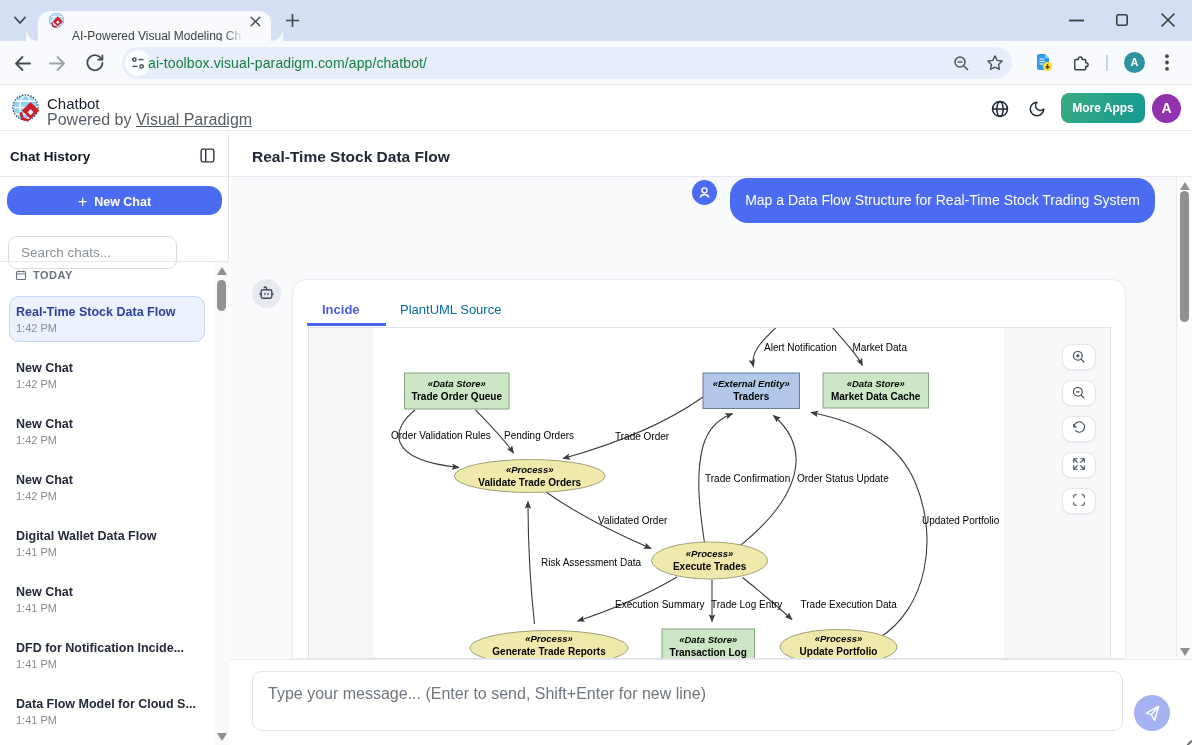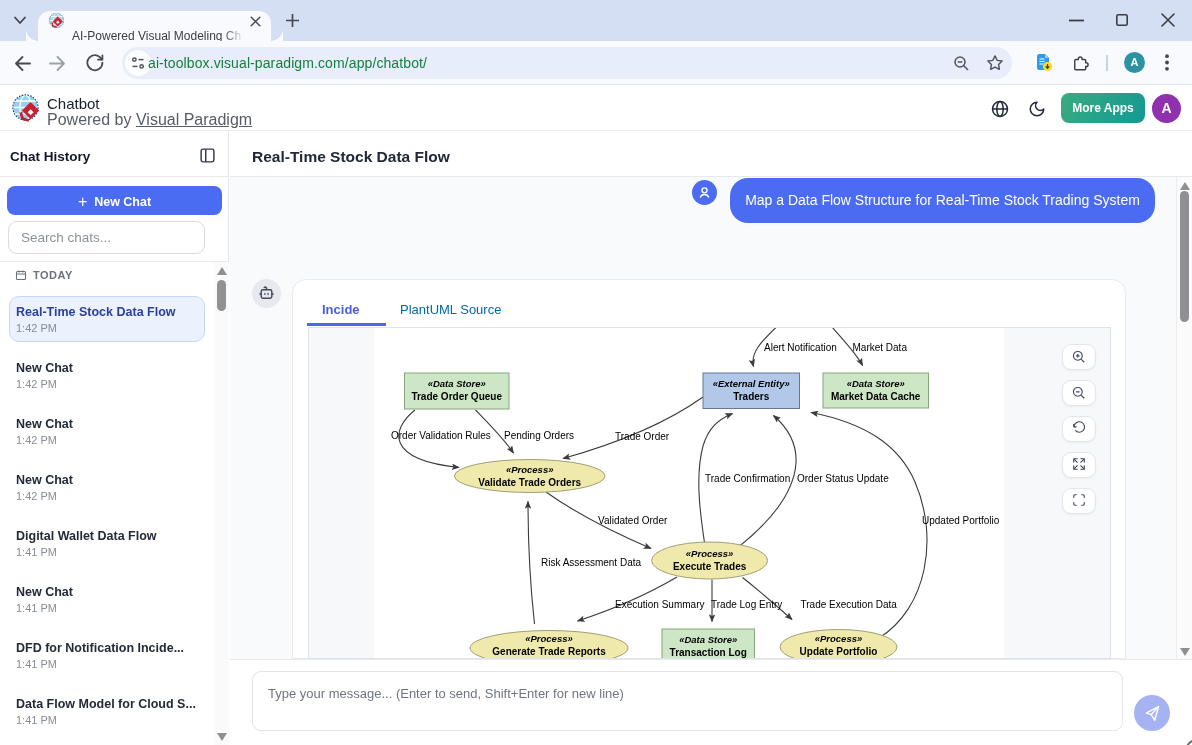--- a/index.html
+++ b/index.html
@@ -21,22 +21,22 @@
 
 #apphead{left:0;top:85px;width:1192px;height:46px;background:#fff;border-bottom:1px solid #e8eaed}
 #chatbot-t{left:47px;top:95px;font-size:15px;font-weight:400;color:#19212e;line-height:18px}
 #powered{left:47px;top:113px;font-size:16px;color:#565d68;line-height:13px}
 #morebtn{left:1061px;top:93px;width:84px;height:30px;border-radius:8px;background:linear-gradient(120deg,#3aab7f,#139993);color:#fff;font-size:12px;font-weight:700;text-align:center;line-height:30px}
 #uavatar{left:1152px;top:94px;width:29px;height:29px;border-radius:50%;background:#9031ae;color:#fff;font-size:14px;font-weight:700;text-align:center;line-height:29px}
 
 #sidebar{left:0;top:131px;width:229px;height:614px;background:#fff;border-right:1px solid #e4e6ea}
 #chathist{left:10px;top:148px;font-size:13.5px;font-weight:700;color:#111827;line-height:18px}
 #sbline1{left:0;top:176px;width:229px;height:1px;background:#e7e9ec}
-#newchat{left:7px;top:186px;width:215px;height:29px;border-radius:8px;background:#4a6cf3;color:#fff;font-size:12.5px;font-weight:700;text-align:center;line-height:29px}
-#search{left:8px;top:221px;width:197px;height:33px;border-radius:9px;border:1px solid #d8dbe0;background:#fff;font-size:13.5px;color:#8b919b;line-height:31px;padding-left:12px}
+#newchat{left:7px;top:186px;width:215px;height:29px;border-radius:13px;background:#4a6cf3;color:#fff;font-size:12.5px;font-weight:700;text-align:center;line-height:29px}
+#search{left:8px;top:236px;width:169px;height:33px;border-radius:9px;border:1px solid #d8dbe0;background:#fff;font-size:13.5px;color:#8b919b;line-height:31px;padding-left:12px}
 #sbline2{left:0;top:261px;width:229px;height:1px;background:#e7e9ec}
 #today{left:33px;top:269px;font-size:11px;font-weight:700;color:#6b7280;letter-spacing:.5px;line-height:13px}
 .item-t{position:absolute;left:16px;font-size:12.5px;font-weight:700;color:#242b38;line-height:16px;white-space:nowrap}
 .item-d{position:absolute;left:16px;font-size:11px;color:#878d96;line-height:14px;white-space:nowrap}
 #sel{left:9px;top:296px;width:196px;height:46px;border-radius:10px;background:#ebf2fd;border:1px solid #c3d7f7}
 
 #sbtrack{left:214px;top:262px;width:15px;height:483px;background:#fafafa}
 #sbthumb{left:217px;top:280px;width:9px;height:31px;border-radius:4.5px;background:#929292}
 
 #mainhead{left:252px;top:147px;font-size:15.5px;font-weight:700;color:#212936;line-height:19px}
@@ -51,21 +51,21 @@
 #tabu{left:307px;top:323px;width:79px;height:2.5px;background:#4a68ef}
 #dview{left:308px;top:327px;width:803px;height:332px;background:#f7f8fa;border:1px solid #dfe2e7;overflow:hidden}
 #dwhite{left:65px;top:0;width:630px;height:331px;background:#fff}
 .zbtn{position:absolute;left:753px;width:34px;height:26px;background:#fff;border:1px solid #e3e6eb;border-radius:9px;box-shadow:0 1px 2px rgba(16,24,40,.05)}
 
 #mtrack{left:1176px;top:177px;width:16px;height:481px;background:#fbfbfb;border-left:1px solid #ededed}
 #mthumb{left:1180px;top:191px;width:9px;height:131px;border-radius:4.5px;background:#8f9094}
 
 #inputsec{left:230px;top:659px;width:962px;height:86px;background:#fff;border-top:1px solid #e7e9ec}
 #inputbox{left:252px;top:671px;width:871px;height:60px;border-radius:9px;border:1px solid #e2e4e9;background:#fff}
-#ph{left:268px;top:686px;font-size:13px;color:#6f7580;line-height:15px}
+#ph{left:268px;top:686px;font-size:16px;color:#6f7580;line-height:15px}
 #send{left:1134px;top:695px;width:36px;height:36px;border-radius:50%;background:#a6b3f3}
 #cornerfab{left:1185px;top:739px;width:24px;height:24px;border-radius:50%;background:#fff;border:2.5px solid #6a6d73}
 </style>
 </head>
 <body>
 
 <div class="ab" id="tabbar"></div>
 <div class="ab" id="tab"></div>
 <svg class="ab" style="left:13px;top:16px" width="14" height="9" viewBox="0 0 14 9">
     <path d="M2 1.5l5 5.5 5-5.5" fill="none" stroke="#42464d" stroke-width="1.8" stroke-linecap="round" stroke-linejoin="round"></path>

